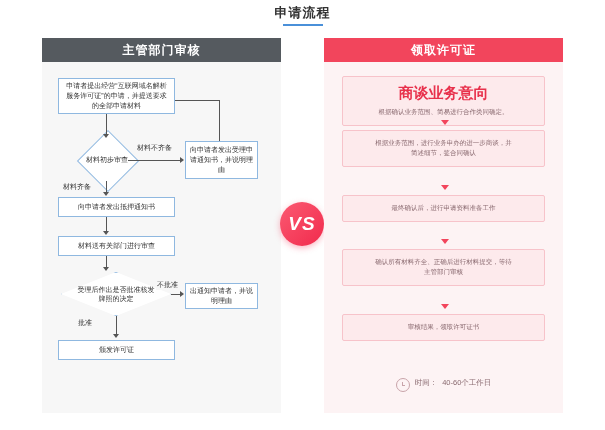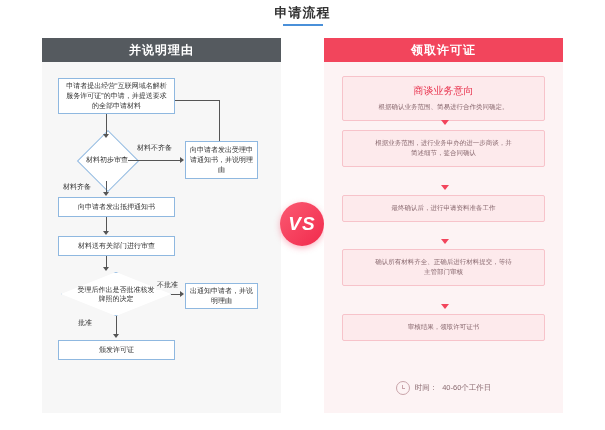--- a/index.html
+++ b/index.html
@@ -78,47 +78,47 @@
     position:absolute;font-size:7px;color:#333;background:#f7f7f7;padding:0 1px;
     white-space:nowrap;
   }
 
   
   .rstep{
     position:absolute;left:342px;width:203px;background:#fdeaec;
     border:1px solid #f7c3ca;border-radius:2px;
     box-sizing:border-box;text-align:center;padding:7px 6px 8px;
   }
-  .rstep .t{font-size:10px;color:#e8314c;font-weight:normal;margin-bottom:4px;}
+  .rstep .t{font-size:15px;color:#e8314c;font-weight:bold;margin-bottom:4px;}
   .rstep .d{font-size:6.5px;color:#8a6a70;line-height:1.5;}
   .rarrow{
     position:absolute;left:441px;width:0;height:0;
     border-left:4px solid transparent;border-right:4px solid transparent;
     border-top:5px solid #f2455c;
   }
   .rfooter{
     position:absolute;left:342px;top:378px;width:203px;height:20px;
-    display:flex;align-items:center;justify-content:center;gap:5px;
+    display:flex;align-items:flex-start;justify-content:center;gap:5px;
     font-size:7.5px;color:#8a6a70;
   }
   .clock-icon{
     width:12px;height:12px;border:1px solid #c9a4aa;border-radius:50%;
     position:relative;display:inline-block;flex:0 0 auto;
   }
   .clock-icon:before{content:"";position:absolute;left:5px;top:2.5px;width:1px;height:4px;background:#c9a4aa;}
   .clock-icon:after{content:"";position:absolute;left:5px;top:6px;width:3px;height:1px;background:#c9a4aa;}
 </style>
 </head>
 <body>
 
 <div class="page-title">申请流程</div>
 <div class="title-underline"></div>
 
 <div class="panel left">
-  <div class="panel-head">并说明理由</div>
+  <div class="panel-head">主管部门审核</div>
 </div>
 
 <div class="lbox" style="left:58px;top:78px;width:117px;height:36px;">申请者提出经营“互联网域名解析服务许可证”的申请，并提送要求的全部申请材料</div>
 
 <div class="ldiamond" style="left:86px;top:139px;width:42px;height:42px;">
   <div class="shape"></div>
   <div class="txt">材料初步审查</div>
 </div>
 
 <div class="lbox" style="left:185px;top:141px;width:73px;height:38px;">向申请者发出受理申请通知书，并说明理由</div>

